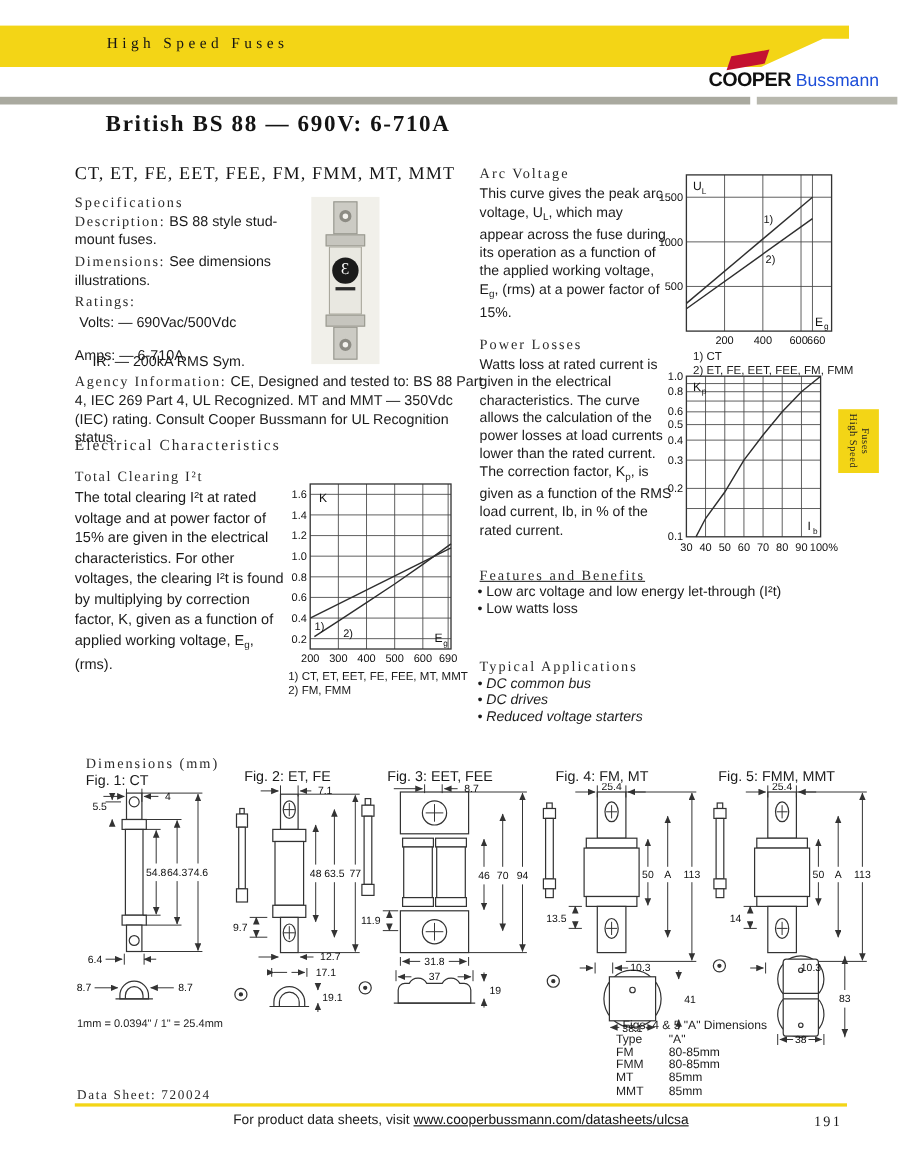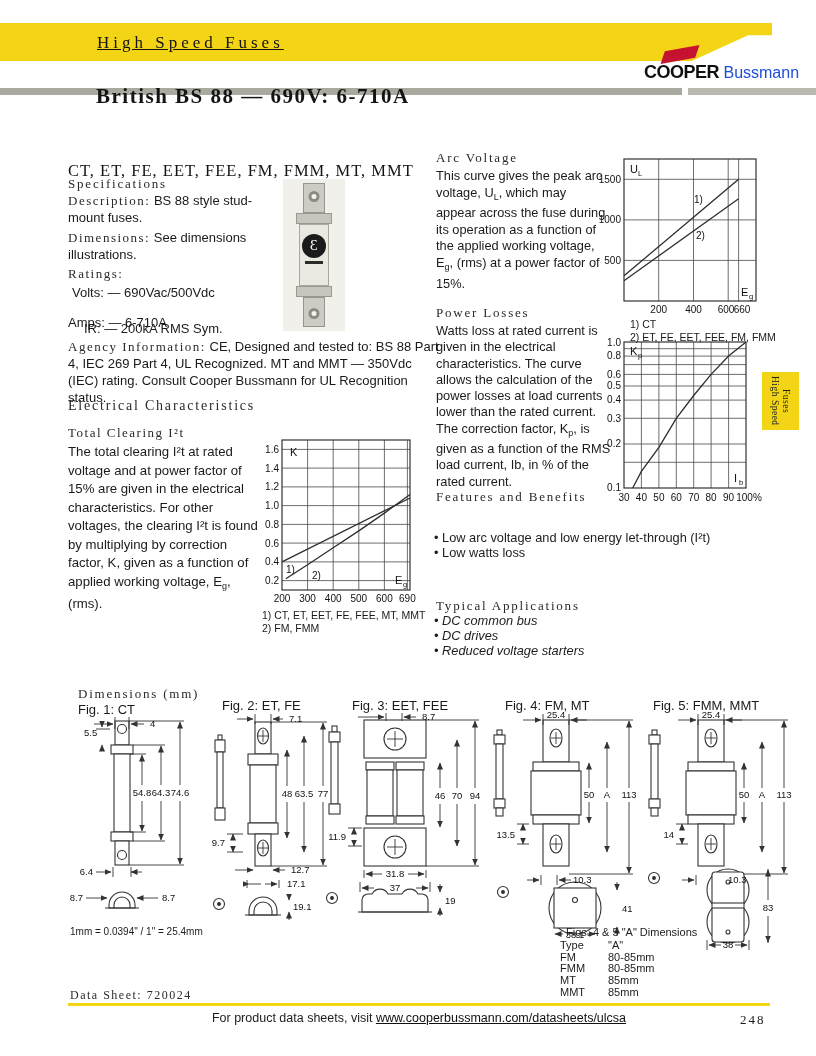--- a/index.html
+++ b/index.html
@@ -3,33 +3,33 @@
 <meta charset="utf-8">
 <style>
   * { margin:0; padding:0; box-sizing:border-box; }
   html,body { width:816px; height:1056px; }
   body { position:relative; background:#fff; font-family:"Liberation Sans", sans-serif; color:#1c1c1c; overflow:hidden; }
   .abs { position:absolute; }
 
   
   .band { left:0; top:23px; width:772px; height:38px; background:#F3D516;
           clip-path:polygon(0 0,100% 0,100% 32%,96.9% 32%,89.6% 100%,0 100%); }
-  .band-title { left:97px; top:33px; font-family:"Liberation Serif", serif; font-size:17px; letter-spacing:4px; color:#141414;text-decoration:underline; }
+  .band-title { left:97px; top:33px; font-family:"Liberation Serif", serif; font-size:14px; letter-spacing:4px; color:#141414; }
   .logo { left:644px; top:62px; white-space:nowrap; }
   .logo .cooper { font-weight:bold; font-size:18px; letter-spacing:-0.5px; color:#101010; }
   .logo .bussmann { font-size:16px; color:#1d4ed8; }
   .flag { left:664px; top:48px; width:32px; height:13px; background:#C41230; transform:skewX(-28deg) rotate(-11deg); }
   .graybar-l { left:0; top:88px; width:682px; height:7px; background:#A9A99F; }
   .graybar-r { left:688px; top:88px; width:128px; height:7px; background:#B8B8AE; }
-  .page-title { left:96px; top:84px; font-family:"Liberation Serif", serif; font-size:21px; font-weight:600; letter-spacing:1.5px; color:#141414; }
+  .page-title { left:96px; top:100px; font-family:"Liberation Serif", serif; font-size:21px; font-weight:600; letter-spacing:1.5px; color:#141414; }
 
   
   .sh  { font-family:"Liberation Serif", serif; letter-spacing:1.8px; color:#2a2a2a; font-size:13px; }
   .shl { font-family:"Liberation Serif", serif; letter-spacing:1.5px; color:#2a2a2a; font-size:13px; }
-  .models { left:68px; top:148px; font-family:"Liberation Serif", serif; font-size:16.5px; letter-spacing:1px; color:#141414;margin-top:13px; }
+  .models { left:68px; top:148px; font-family:"Liberation Serif", serif; font-size:16.5px; letter-spacing:1px; color:#141414; }
 
   .txt { font-size:13px; line-height:17px; color:#1a1a1a; }
   sub.s { font-size:9px; vertical-align:-3px; }
 
   .bullets div { font-size:12.8px; line-height:15px; }
   .bullets div::before { content:"• "; }
 
   
   .photo { left:283px; top:179px; width:62px; height:152px; background:#f1f0ea; }
   .photo .tag { position:absolute; left:20px; width:22px; height:30px; background:#cccbc4; border:1px solid #97968e; }
@@ -258,21 +258,21 @@
       <text x="45.4" y="163">40</text>
     <text x="62.9" y="163">50</text>
       <text x="80.3" y="163">60</text>
     <text x="97.7" y="163">70</text>
       <text x="115.1" y="163">80</text>
     <text x="132.6" y="163">90</text>
       <text x="153" y="163">100%</text>
   </g>
 </svg>
 
-<div class="abs sh" style="left:436px; top:489px;">Features and Benefits</div>
+<div class="abs sh" style="left:436px; top:515px;text-decoration:underline;">Features and Benefits</div>
 <div class="abs bullets" style="left:434px; top:530px; width:360px;">
   <div>Low arc voltage and low energy let-through (I²t)</div>
   <div>Low watts loss</div>
 </div>
 <div class="abs sh" style="left:436px; top:598px;">Typical Applications</div>
 <div class="abs bullets" style="left:434px; top:613px; width:360px;font-style:italic;">
   <div>DC common bus</div>
   <div>DC drives</div>
   <div>Reduced voltage starters</div>
 </div>
@@ -652,13 +652,13 @@
       <span class="c1">MMT</span>
       <span>85mm</span>
     </div>
 </div>
 
 <div class="abs shl" style="left:70px; top:988px; font-size:12px;">Data Sheet: 720024</div>
 <div class="abs rule"></div>
 <div class="abs footer">
   <span>For product data sheets, visit </span><a href="#">www.cooperbussmann.com/datasheets/ulcsa</a>
 </div>
-<div class="abs pageno">248</div>
+<div class="abs pageno">191</div>
 
 </body></html>

